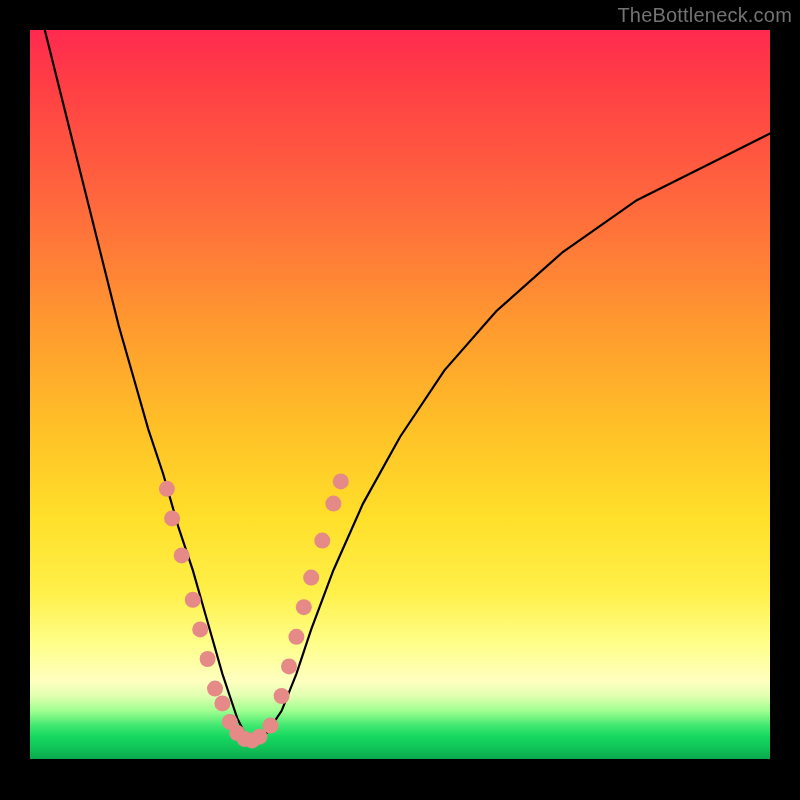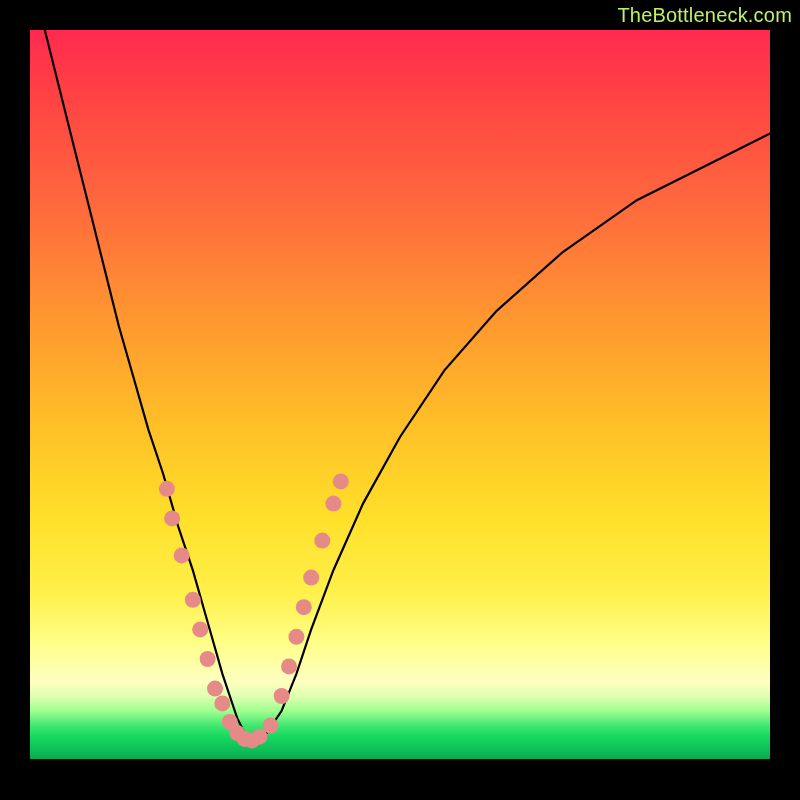--- a/index.html
+++ b/index.html
@@ -43,21 +43,21 @@
       #10c458 97%,
       #0aa84c 98.5%,
       #000000 98.5%,
       #000000 100%
     );
   }
   .watermark {
     position: absolute;
     top: 4px;
     right: 8px;
-    color: #bef264;
+    color: #737373;
     font-size: 20px;
     font-weight: 500;
     letter-spacing: 0.2px;
     user-select: none;
   }
   svg.curve {
     position: absolute;
     left: 0;
     top: 0;
     width: 740px;

